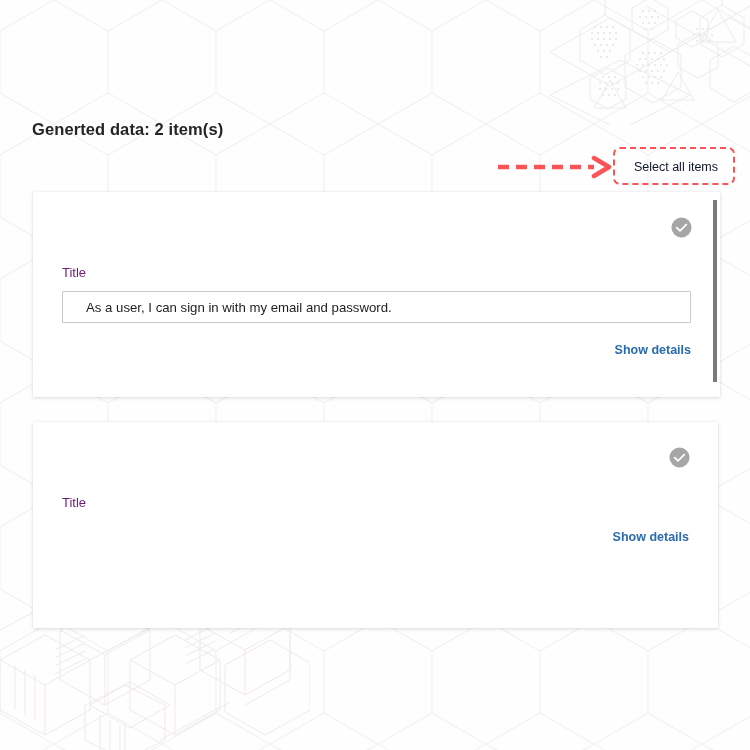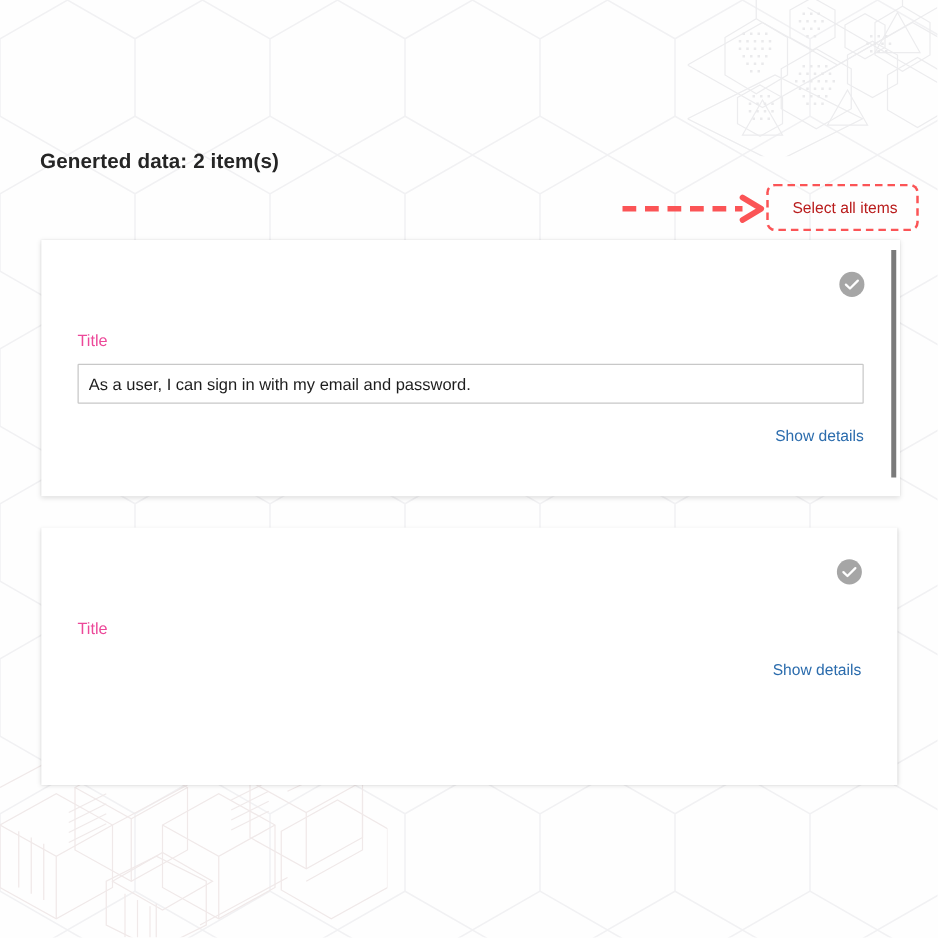--- a/index.html
+++ b/index.html
@@ -68,21 +68,21 @@
   
   .select-all-wrap {
     position: absolute;
     right: 32px;
     top: 157px;
     z-index: 4;
   }
 
   .select-all-link {
     font-size: 12.5px;
-    color: #b91c1c;
+    color: #0f172a;
     text-decoration: none;
     cursor: pointer;
     white-space: nowrap;
     line-height: 1;
     display: inline-block;
   }
 
   
   .annot-box {
     position: absolute;
@@ -130,42 +130,43 @@
 
   .card-body {
     position: absolute;
     left: 29px;
     right: 29px;
     top: 74px;
   }
 
   .field-label {
     font-size: 13px;
-    color: #ec4899;
+    color: #701a75;
     margin-bottom: 11px;
     line-height: 1.1;
   }
 
   .field-input {
     display: block;
     width: 100%;
     height: 32px;
-    padding: 0 8px;
+    padding: 0 23px;
     font-family: "Liberation Sans", sans-serif;
     font-size: 13.2px;
     color: #1d1d1d;
     background: #ffffff;
     border: 1px solid #c8c8c8;
     border-radius: 1px;
     outline: none;
   }
 
   .card-footer {
     margin-top: 17px;
     text-align: right;
+    font-weight: bold;
   }
 
   .show-details-link {
     font-size: 12.5px;
     color: #2b6cad;
     text-decoration: none;
     cursor: pointer;
   }
 
   

